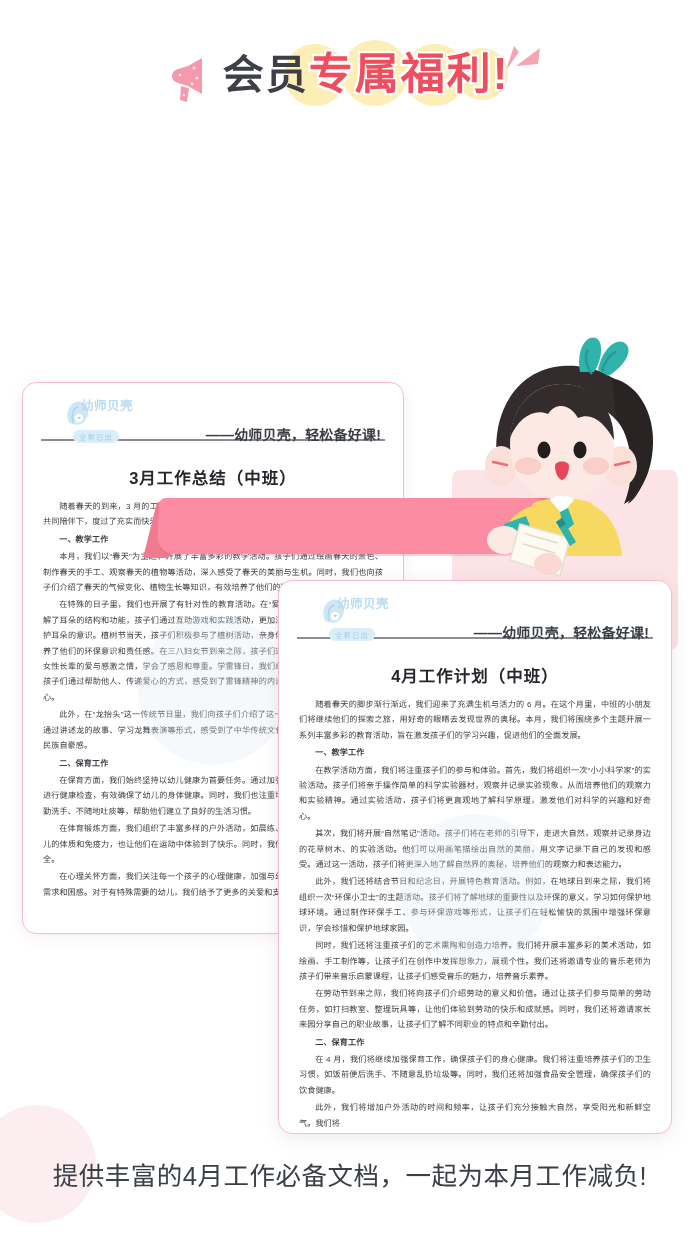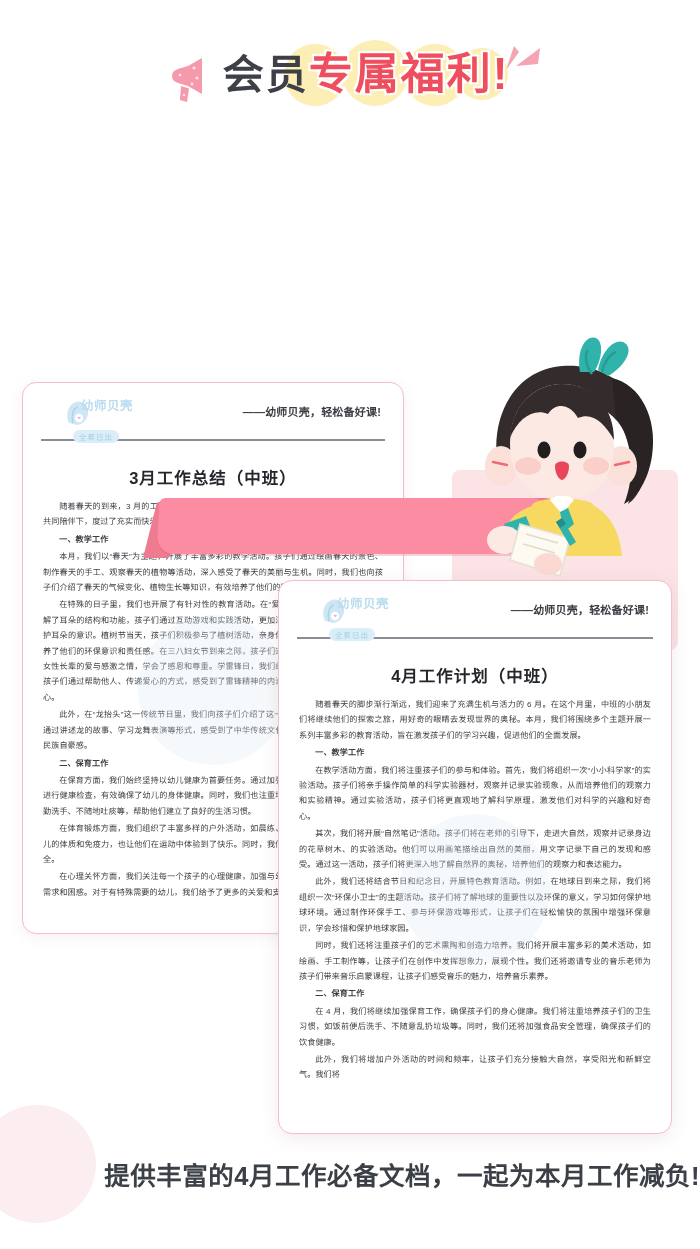--- a/index.html
+++ b/index.html
@@ -65,43 +65,43 @@
   .doc-b{left:278px;top:580px;width:392px;height:552px;z-index:8;
          box-shadow:0 4px 18px rgba(180,140,150,.18);}
 
   .doc-inner{position:relative;width:100%;height:100%;padding:0;}
   .doc-head{position:relative;height:44px;margin:10px 18px 0 18px;}
   .logo{position:absolute;left:22px;top:4px;width:84px;height:34px;}
   .logo-txt{position:absolute;left:40px;top:2px;font-size:12.5px;font-weight:bold;
       color:#b9dcef;letter-spacing:0.5px;}
   .logo-sub{position:absolute;left:32px;top:17px;background:#daeef8;color:#a6cfe6;
       font-size:7.5px;border-radius:7px;padding:1px 6px;letter-spacing:1px;margin-top:20px;}
-  .doc-tag{position:absolute;right:4px;top:10px;font-size:11px;color:#3a3d42;
+  .doc-tag{position:absolute;right:4px;top:31px;font-size:14px;color:#3a3d42;
       font-weight:bold;letter-spacing:0.2px;white-space:nowrap;}
   .doc-rule{margin:2px 18px 0 18px;height:2px;background:#8a8d93;}
 
   .doc-title{text-align:center;font-size:16.5px;font-weight:bold;color:#23262b;
       margin:24px 0 4px 0;letter-spacing:1px;}
 
   .doc-body{padding:6px 20px 0 20px;}
   .doc-body p{margin:0 0 2px 0;font-size:8.1px;line-height:15.4px;color:#3a3d43;
       text-align:justify;letter-spacing:.1px;}
   .doc-body p.ind{text-indent:16.2px;}
   .doc-body p.hd{text-indent:16.2px;font-weight:bold;}
 
   .wm{position:absolute;left:50%;top:54%;transform:translate(-50%,-50%);
       width:150px;height:150px;border-radius:50%;
       background:rgba(226,236,243,.30);z-index:0;pointer-events:none;}
 
   
   .mascot{position:absolute;left:452px;top:326px;width:228px;height:300px;z-index:7;}
 
   
-  .caption{position:absolute;left:0;top:1155px;width:700px;text-align:right;z-index:9;
-      font-size:25.5px;font-weight:bold;color:#3b4047;letter-spacing:.5px;white-space:nowrap;}
+  .caption{position:absolute;left:0;top:1155px;width:700px;text-align:center;z-index:9;
+      font-size:25.5px;font-weight:normal;color:#3b4047;letter-spacing:.5px;white-space:nowrap;}
 </style>
 </head>
 <body>
 
 <div class="stage">
 
   <div class="blob blob-mid-right"></div>
   <div class="blob blob-bottom-left"></div>
 
   <div class="headline">
@@ -244,20 +244,21 @@
 
       <div class="doc-title">4月工作计划（中班）</div>
 
       <div class="doc-body">
         <p class="ind">随着春天的脚步渐行渐远，我们迎来了充满生机与活力的 6 月。在这个月里，中班的小朋友们将继续他们的探索之旅，用好奇的眼睛去发现世界的奥秘。本月，我们将围绕多个主题开展一系列丰富多彩的教育活动，旨在激发孩子们的学习兴趣，促进他们的全面发展。</p>
         <p class="hd">一、教学工作</p>
         <p class="ind">在教学活动方面，我们将注重孩子们的参与和体验。首先，我们将组织一次“小小科学家”的实验活动。孩子们将亲手操作简单的科学实验器材，观察并记录实验现象，从而培养他们的观察力和实验精神。通过实验活动，孩子们将更直观地了解科学原理，激发他们对科学的兴趣和好奇心。</p>
         <p class="ind">其次，我们将开展“自然笔记”活动。孩子们将在老师的引导下，走进大自然，观察并记录身边的花草树木、的实验活动。他们可以用画笔描绘出自然的美丽，用文字记录下自己的发现和感受。通过这一活动，孩子们将更深入地了解自然界的奥秘，培养他们的观察力和表达能力。</p>
         <p class="ind">此外，我们还将结合节日和纪念日，开展特色教育活动。例如，在地球日到来之际，我们将组织一次“环保小卫士”的主题活动。孩子们将了解地球的重要性以及环保的意义，学习如何保护地球环境。通过制作环保手工、参与环保游戏等形式，让孩子们在轻松愉快的氛围中增强环保意识，学会珍惜和保护地球家园。</p>
         <p class="ind">同时，我们还将注重孩子们的艺术熏陶和创造力培养。我们将开展丰富多彩的美术活动，如绘画、手工制作等，让孩子们在创作中发挥想象力，展现个性。我们还将邀请专业的音乐老师为孩子们带来音乐启蒙课程，让孩子们感受音乐的魅力，培养音乐素养。</p>
+        <p class="ind">在劳动节到来之际，我们将向孩子们介绍劳动的意义和价值。通过让孩子们参与简单的劳动任务，如打扫教室、整理玩具等，让他们体验到劳动的快乐和成就感。同时，我们还将邀请家长来园分享自己的职业故事，让孩子们了解不同职业的特点和辛勤付出。</p>
         <p class="hd">二、保育工作</p>
         <p class="ind">在 4 月，我们将继续加强保育工作，确保孩子们的身心健康。我们将注重培养孩子们的卫生习惯，如饭前便后洗手、不随意乱扔垃圾等。同时，我们还将加强食品安全管理，确保孩子们的饮食健康。</p>
         <p class="ind">此外，我们将增加户外活动的时间和频率，让孩子们充分接触大自然，享受阳光和新鲜空气。我们将</p>
       </div>
     </div>
   </div>
 
   <div class="caption">提供丰富的4月工作必备文档，一起为本月工作减负!</div>
 
 </div>

